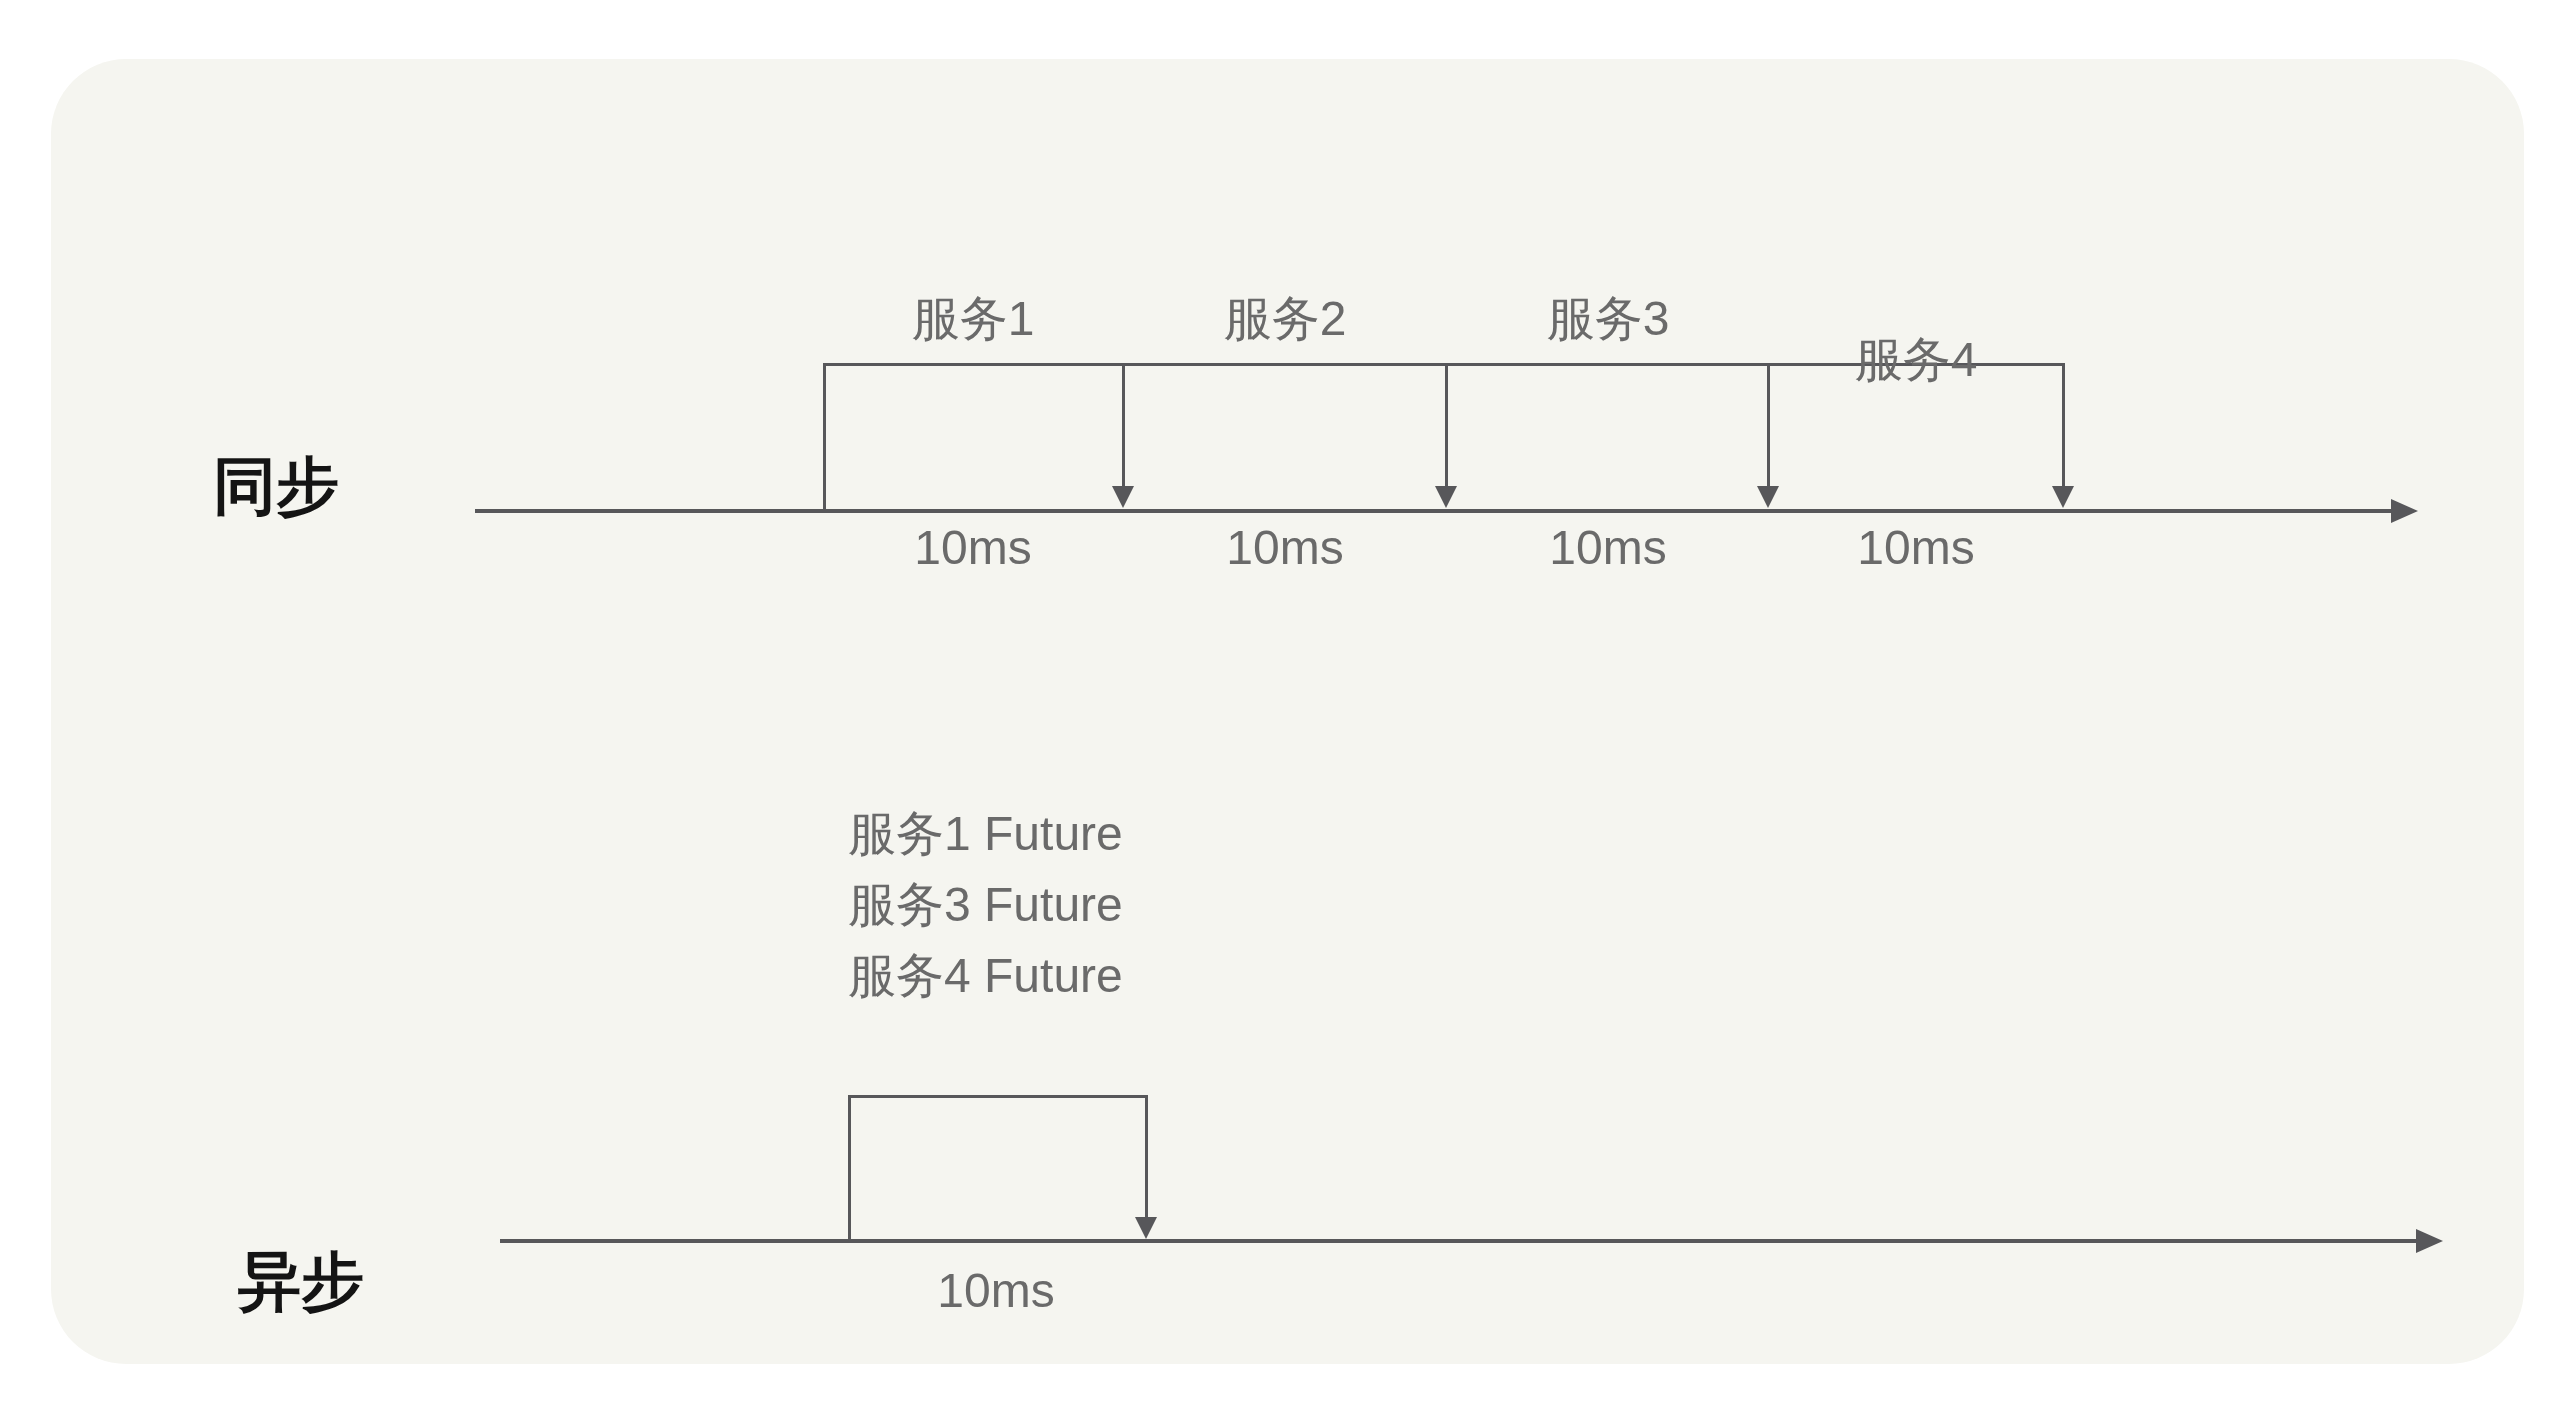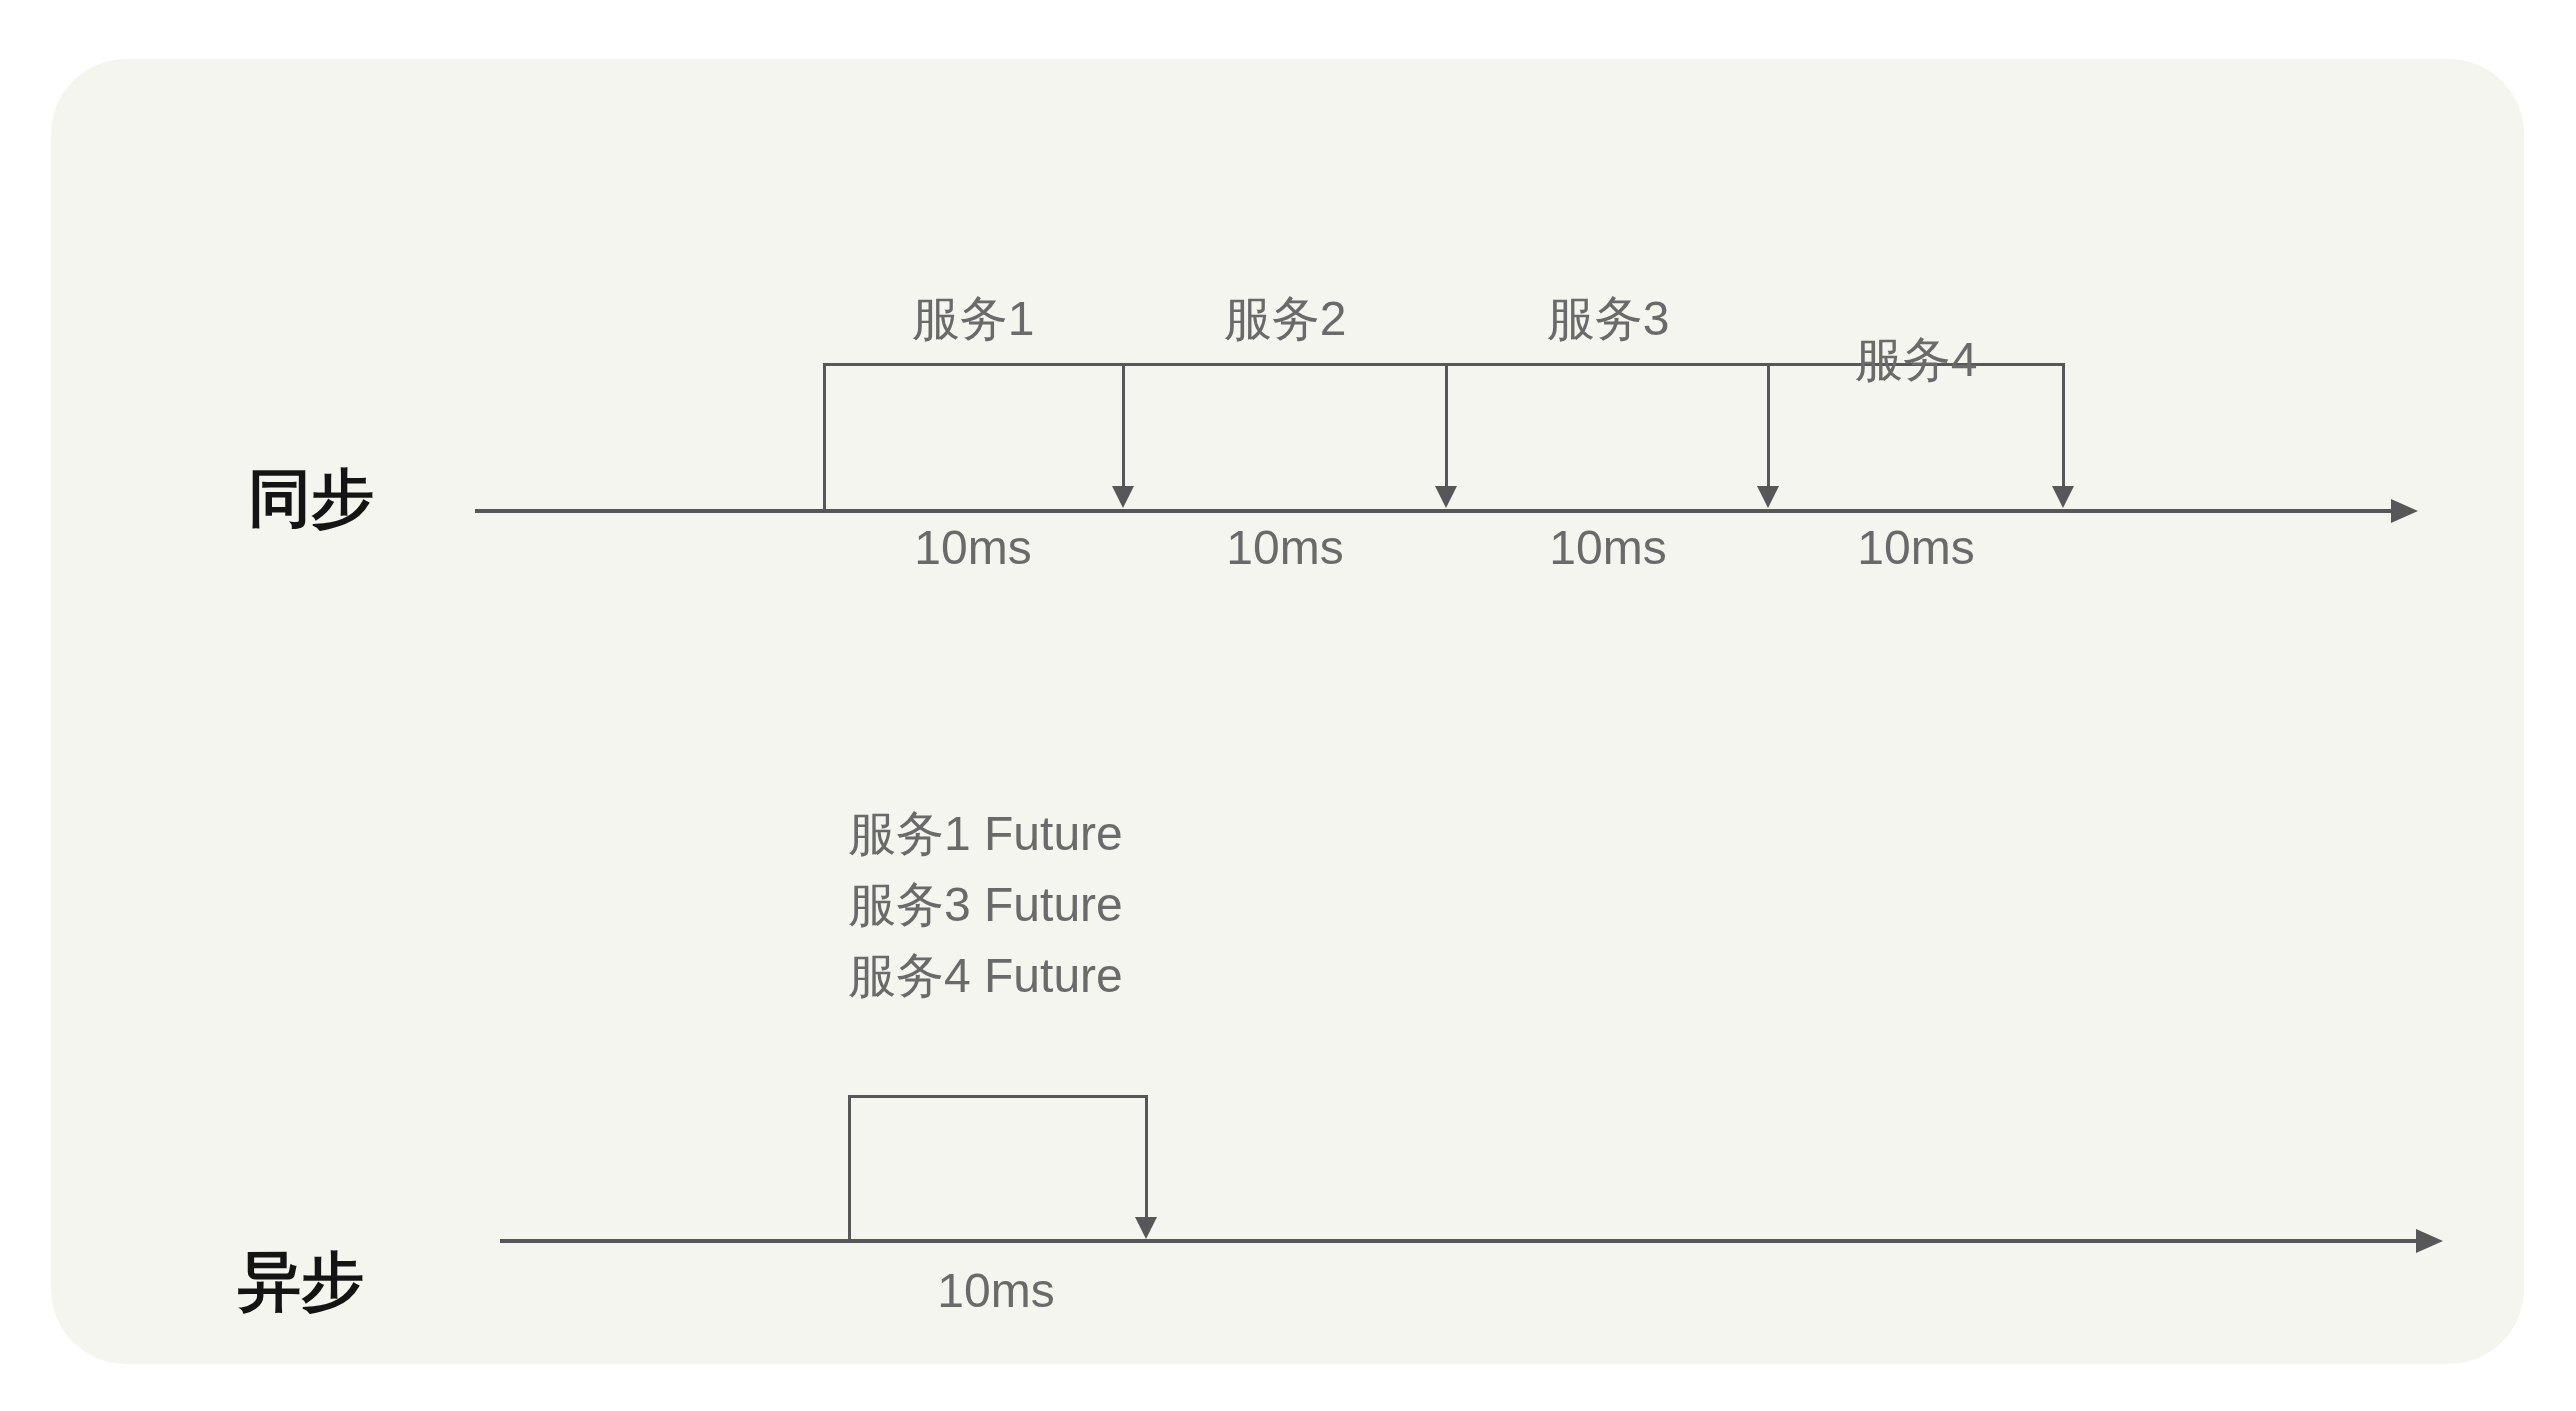--- a/index.html
+++ b/index.html
@@ -43,21 +43,21 @@
     border-left: 27px solid var(--line, #57575a);
   }
   .tri-down {
     position: absolute; width: 0; height: 0;
     border-left: 11.3px solid transparent;
     border-right: 11.3px solid transparent;
     border-top: 22.6px solid var(--line, #57575a);
   }
 
   
-  .sync-heading   { left: 162px;  top: 408px; margin-left: 35px; }
+  .sync-heading   { left: 162px;  top: 396px; }
   .sync-timeline  { left: 424px;  top: 450px; width: 1916px; }
   .sync-tl-arrow  { left: 2340px; top: 440px; }
   .sync-rail      { left: 772px; top: 304px; width: 1242px; }
   .sync-rail-left { left: 772px; top: 304px; height: 147px; }
 
   .s-arrow1-line { left: 1071px; top: 307px; height: 122px; }
   .s-arrow2-line { left: 1394px; top: 307px; height: 122px; }
   .s-arrow3-line { left: 1716px; top: 307px; height: 122px; }
   .s-arrow4-line { left: 2011px; top: 307px; height: 122px; }
   .s-arrow1-head { left: 1061px; top: 427px; }

